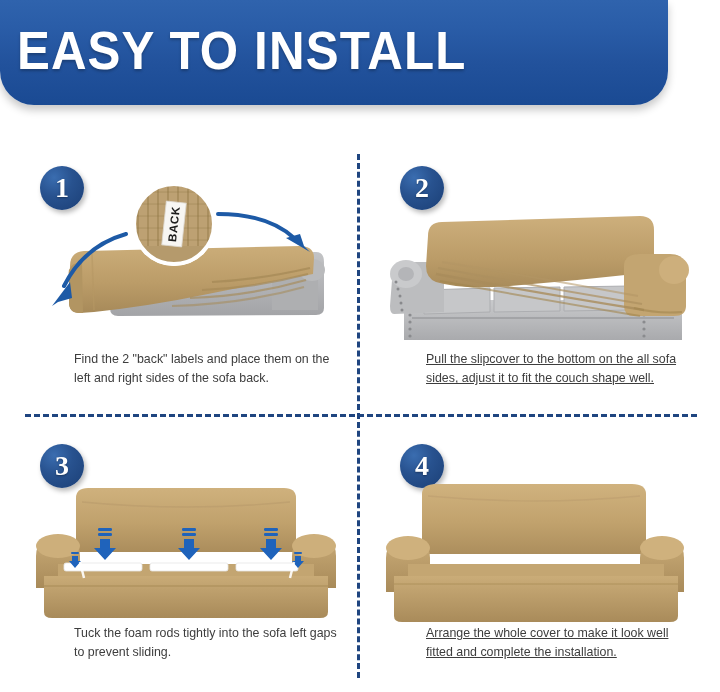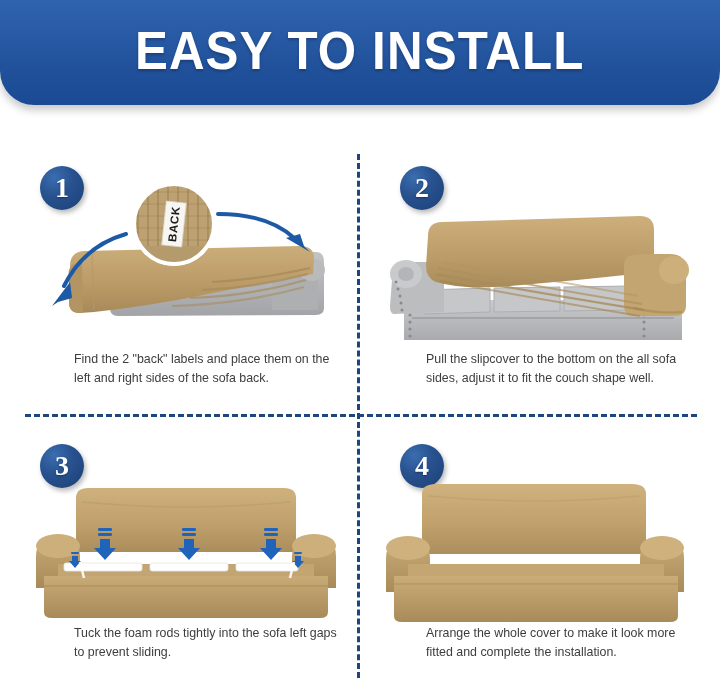--- a/index.html
+++ b/index.html
@@ -6,26 +6,26 @@
   body{
     width:720px;height:692px;
     background:#ffffff;
     font-family:"Liberation Sans", sans-serif;
     overflow:hidden;
     position:relative;
   }
 
   
   .banner{
-    position:absolute;left:0;top:0;width:720px;height:105px;
+    position:absolute;left:0;top:0;width:668px;height:105px;
     background:linear-gradient(180deg,#2f63ad 0%, #2a5da8 25%, #22529c 60%, #1a4a93 100%);
     border-bottom-left-radius:34px;
     border-bottom-right-radius:34px;
     box-shadow:0 5px 9px rgba(0,0,0,.22);
-    display:flex;align-items:center;justify-content:center;
+    display:flex;align-items:center;
   }
   .banner-title{
     color:#ffffff;
     font-size:53px;
     font-weight:bold;
     letter-spacing:1.2px;
     line-height:1;
     transform:scaleX(.93);
     text-shadow:0 2px 3px rgba(0,0,0,.25);
     white-space:nowrap;
@@ -61,21 +61,21 @@
     color:#fff;font-family:"Liberation Serif", serif;
     font-size:28px;font-weight:bold;line-height:1;
     text-shadow:0 1px 2px rgba(0,0,0,.35);
   }
 
   
   .caption{
     position:absolute;left:52px;top:200px;width:268px;
     font-size:12.4px;line-height:1.55;color:#3d3d3d;
   }
-  .q2 .caption,.q4 .caption{left:44px;width:272px;}
+  .q2 .caption,.q4 .caption{left:44px;width:272px;text-decoration:underline;}
   .q3 .caption,.q4 .caption{top:196px;}
 
   
   .art{position:absolute;left:0;top:32px;width:330px;height:168px;}
   .art svg{display:block;width:330px;height:168px;}
 </style>
 </head>
 <body>
 
 <div class="banner">
@@ -361,14 +361,14 @@
       </g>
 
       <g>
         <path d="M26 104 L282 104 L282 118 L26 118 Z" fill="#c4a672"></path>
         <path d="M12 116 L296 116 L296 156 Q296 162 288 162 L20 162 Q12 162 12 156 Z" fill="url(#tan4b)"></path>
         <path d="M12 124 L296 124" stroke="#a3874f" stroke-width="1.3" opacity=".45"></path>
       </g>
     </svg>
   </div>
 
-  <div class="caption">Arrange the whole cover to make it look more fitted and complete the installation.</div>
+  <div class="caption">Arrange the whole cover to make it look well fitted and complete the installation.</div>
 </div>
 
 </body></html>

